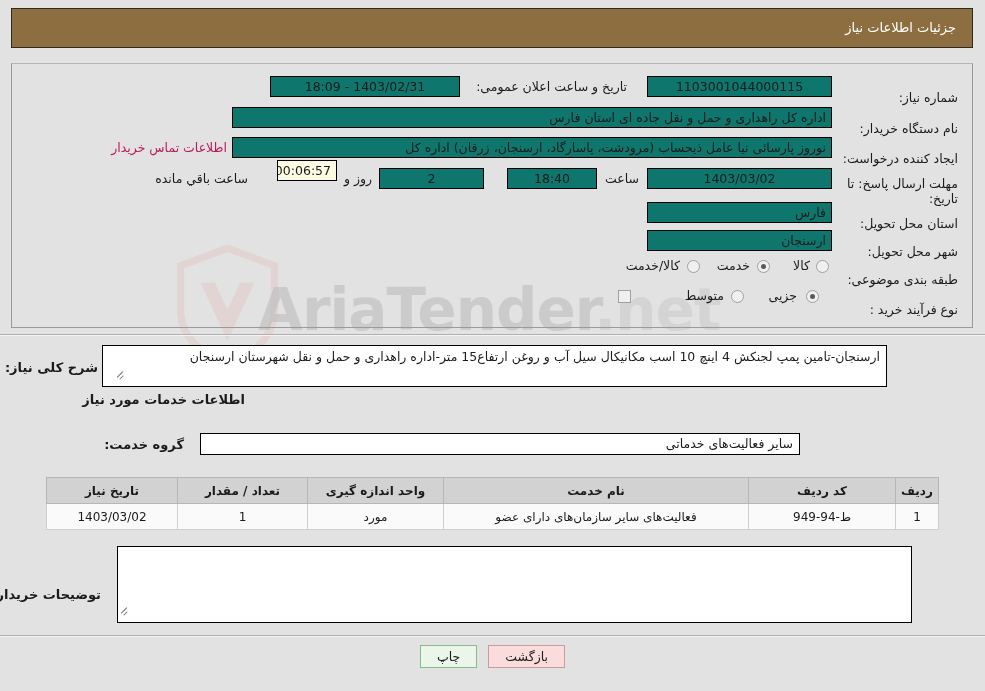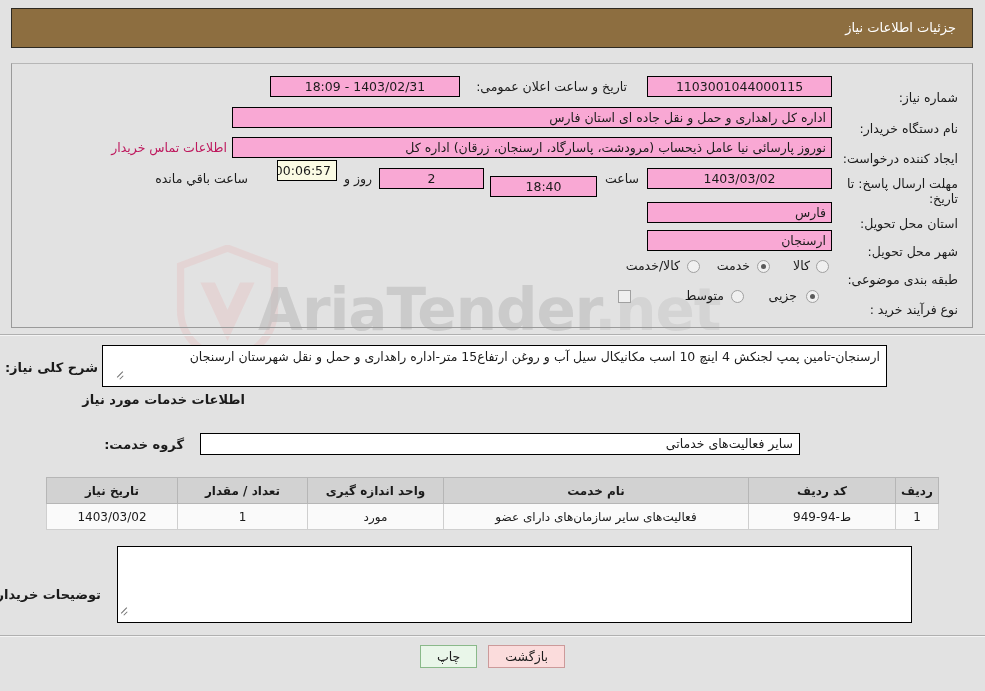--- a/index.html
+++ b/index.html
@@ -87,21 +87,21 @@
     color: #1b1b1b;
     text-align: right;
     width: 116px;
     line-height: 15px;
     margin-top: 12px;
   }
 
   .fld {
     box-sizing: border-box;
     border: 1px solid #000000;
-    background: #f9a8d4;
+    background: #0f766e;
     font-size: 12.5px;
     color: #1b1b1b;
     height: 21px;
     line-height: 19px;
     padding: 0 5px;
     overflow: hidden;
     text-overflow: clip;
     white-space: nowrap;
     position: absolute;
   }
@@ -352,21 +352,21 @@
   <div class="lbl-right" style="top:45px;">نام دستگاه خریدار:</div>
   <div class="fld right" style="right:140px; top:43px; width:600px;">اداره کل راهداری و حمل و نقل جاده ای استان فارس</div>
 
   <div class="lbl-right" style="top:75px;">ایجاد کننده درخواست:</div>
   <div class="fld right" style="right:140px; top:73px; width:600px;">نوروز پارسائی نیا عامل ذیحساب (مرودشت، پاسارگاد، ارسنجان، زرقان) اداره کل</div>
   <div class="link" style="right:745px; top:73px;">اطلاعات تماس خریدار</div>
 
   <div class="lbl-right" style="top:100px;">مهلت ارسال پاسخ: تا تاریخ:</div>
   <div class="fld center" style="right:140px; top:104px; width:185px;">1403/03/02</div>
   <div class="inline-lbl" style="right:333px; top:104px;">ساعت</div>
-  <div class="fld center" style="right:375px; top:112px; width:107px;">18:40</div>
+  <div class="fld center" style="right:375px; top:104px; width:90px;">18:40</div>
   <div class="fld center" style="right:488px; top:104px; width:105px;">2</div>
   <div class="inline-lbl" style="right:600px; top:104px;">روز و</div>
   <div class="fld cream" style="right:635px; top:96px; width:60px;text-align:center;">00:06:57</div>
   <div class="inline-lbl" style="right:724px; top:104px;">ساعت باقي مانده</div>
 
   <div class="lbl-right" style="top:140px;">استان محل تحویل:</div>
   <div class="fld right" style="right:140px; top:138px; width:185px;">فارس</div>
 
   <div class="lbl-right" style="top:168px;">شهر محل تحویل:</div>
   <div class="fld right" style="right:140px; top:166px; width:185px;">ارسنجان</div>

